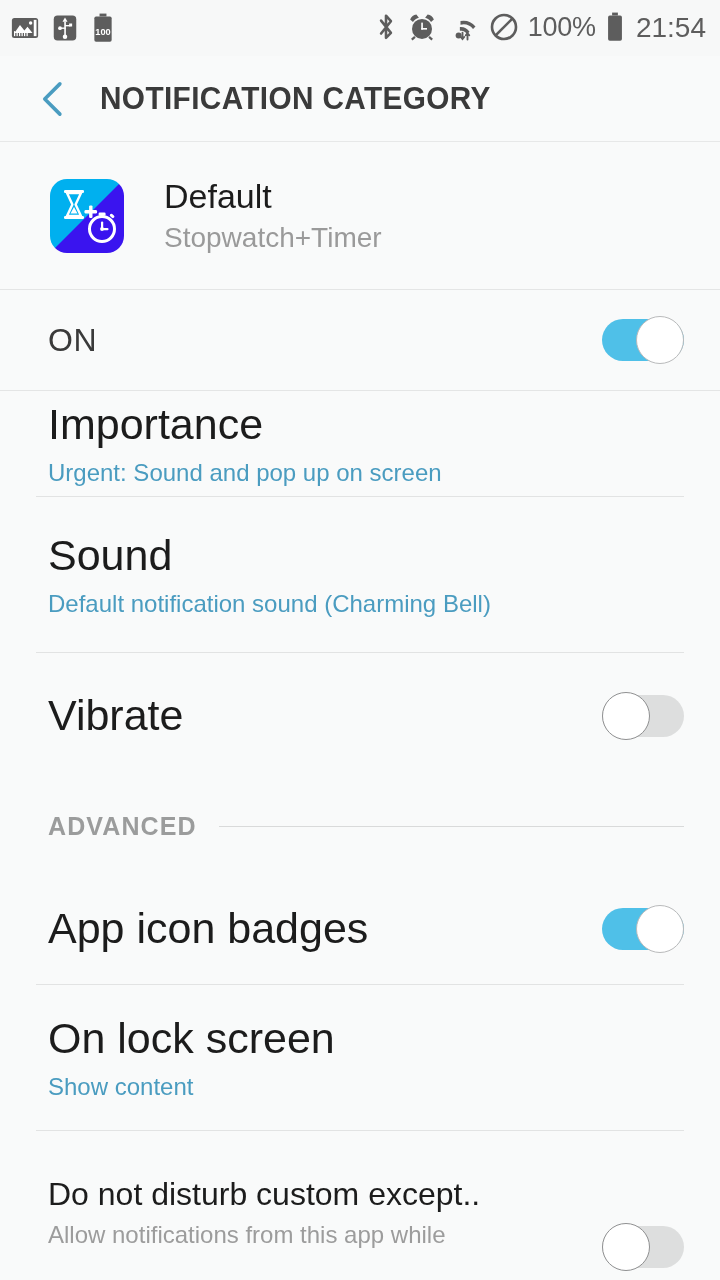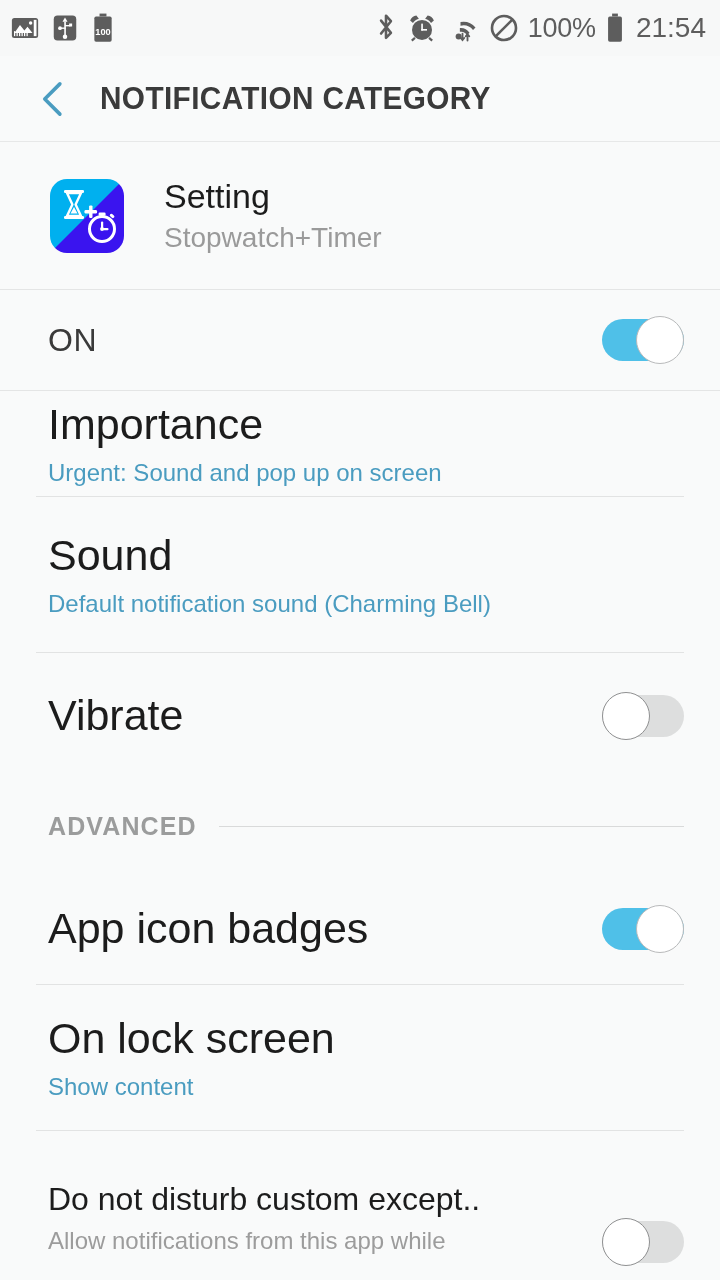--- a/index.html
+++ b/index.html
@@ -33,21 +33,21 @@
     box-sizing: border-box;
   }
   .sb-left {
     display: flex;
     align-items: center;
     gap: 10px;
   }
   .sb-right {
     margin-left: auto;
     display: flex;
-    align-items: center;
+    align-items: flex-start;
     gap: 9px;
   }
   .sb-icon {
     display: inline-flex;
     align-items: center;
     justify-content: center;
     color: #5d5d5d;
   }
   .sb-text {
     color: #5d5d5d;
@@ -360,21 +360,21 @@
           <rect x="48.6" y="33.5" width="7" height="3.2" rx="1.2" fill="#ffffff"></rect>
           <rect x="50.6" y="36" width="3" height="3" fill="#ffffff"></rect>
           <rect x="59.5" y="35.4" width="5" height="3" rx="1.4" transform="rotate(40 62 37)" fill="#ffffff"></rect>
           <rect x="51" y="42.5" width="2.2" height="8.5" rx="1" fill="#ffffff"></rect>
           <rect x="52" y="49" width="6.5" height="2.2" rx="1" fill="#ffffff"></rect>
           <circle cx="52" cy="50" r="1.9" fill="#ffffff"></circle>
         </g>
       </svg>
     </div>
     <div class="app-text">
-      <div class="app-name">Setting</div>
+      <div class="app-name">Default</div>
       <div class="app-sub">Stopwatch+Timer</div>
     </div>
   </div>
 
   <div class="row" style="height:100px;">
     <div class="row-main">
       <div class="row-on">ON</div>
     </div>
     <div class="toggle on">
       <div class="track"></div>
@@ -426,21 +426,21 @@
   <div class="divider-inset"></div>
 
   <div class="row" style="height:145px;">
     <div class="row-main">
       <div class="row-title">On lock screen</div>
       <div class="row-sub">Show content</div>
     </div>
   </div>
   <div class="divider-inset"></div>
 
-  <div class="row" style="height:130px; align-items:center; padding-top:44px;gap:16px;">
+  <div class="row" style="height:130px; align-items:flex-start; padding-top:44px;gap:16px;">
     <div class="row-main">
       <div class="row-title small">Do not disturb custom except..</div>
       <div class="row-sub muted">Allow notifications from this app while</div>
     </div>
     <div class="toggle off" style="margin-top:48px;">
       <div class="track"></div>
       <div class="thumb"></div>
     </div>
   </div>
 

